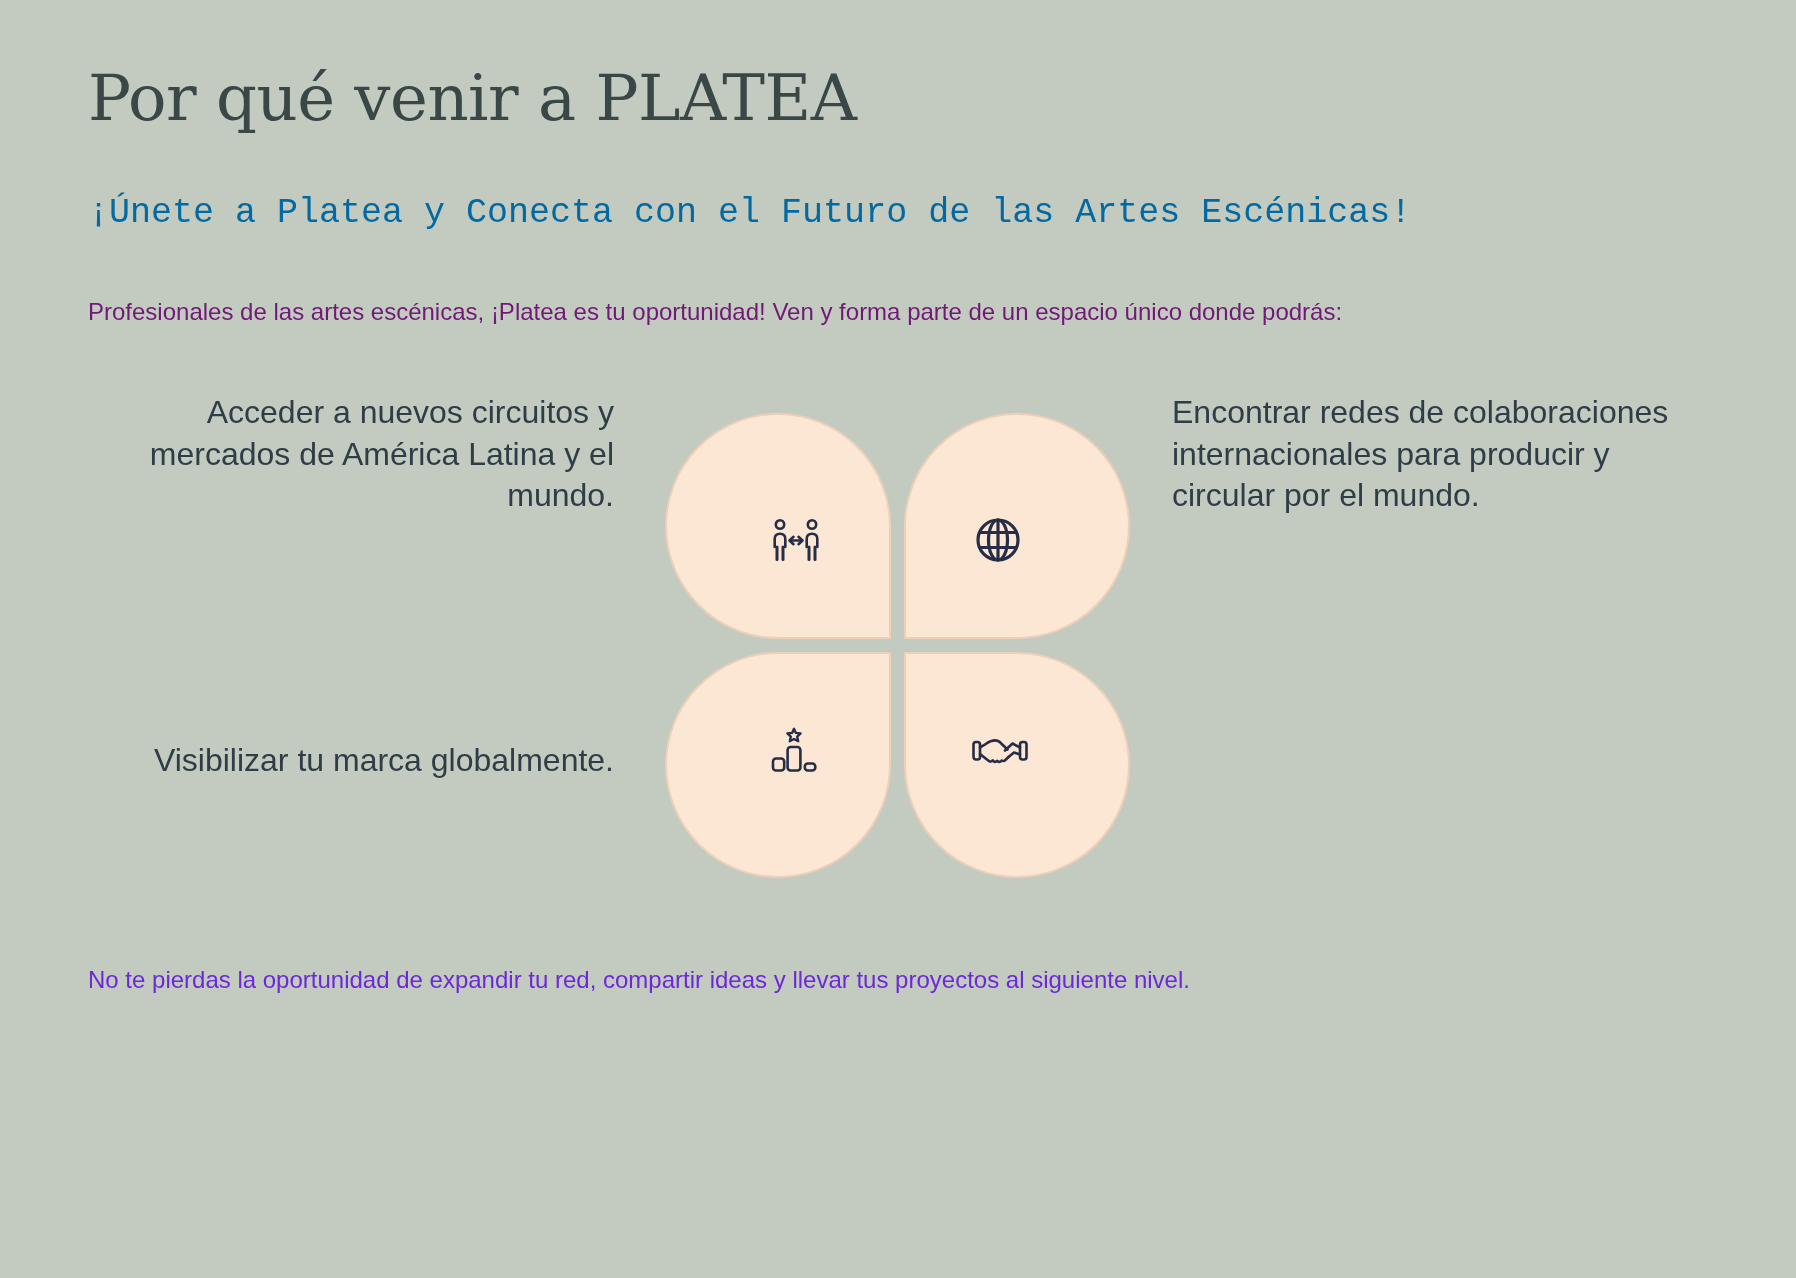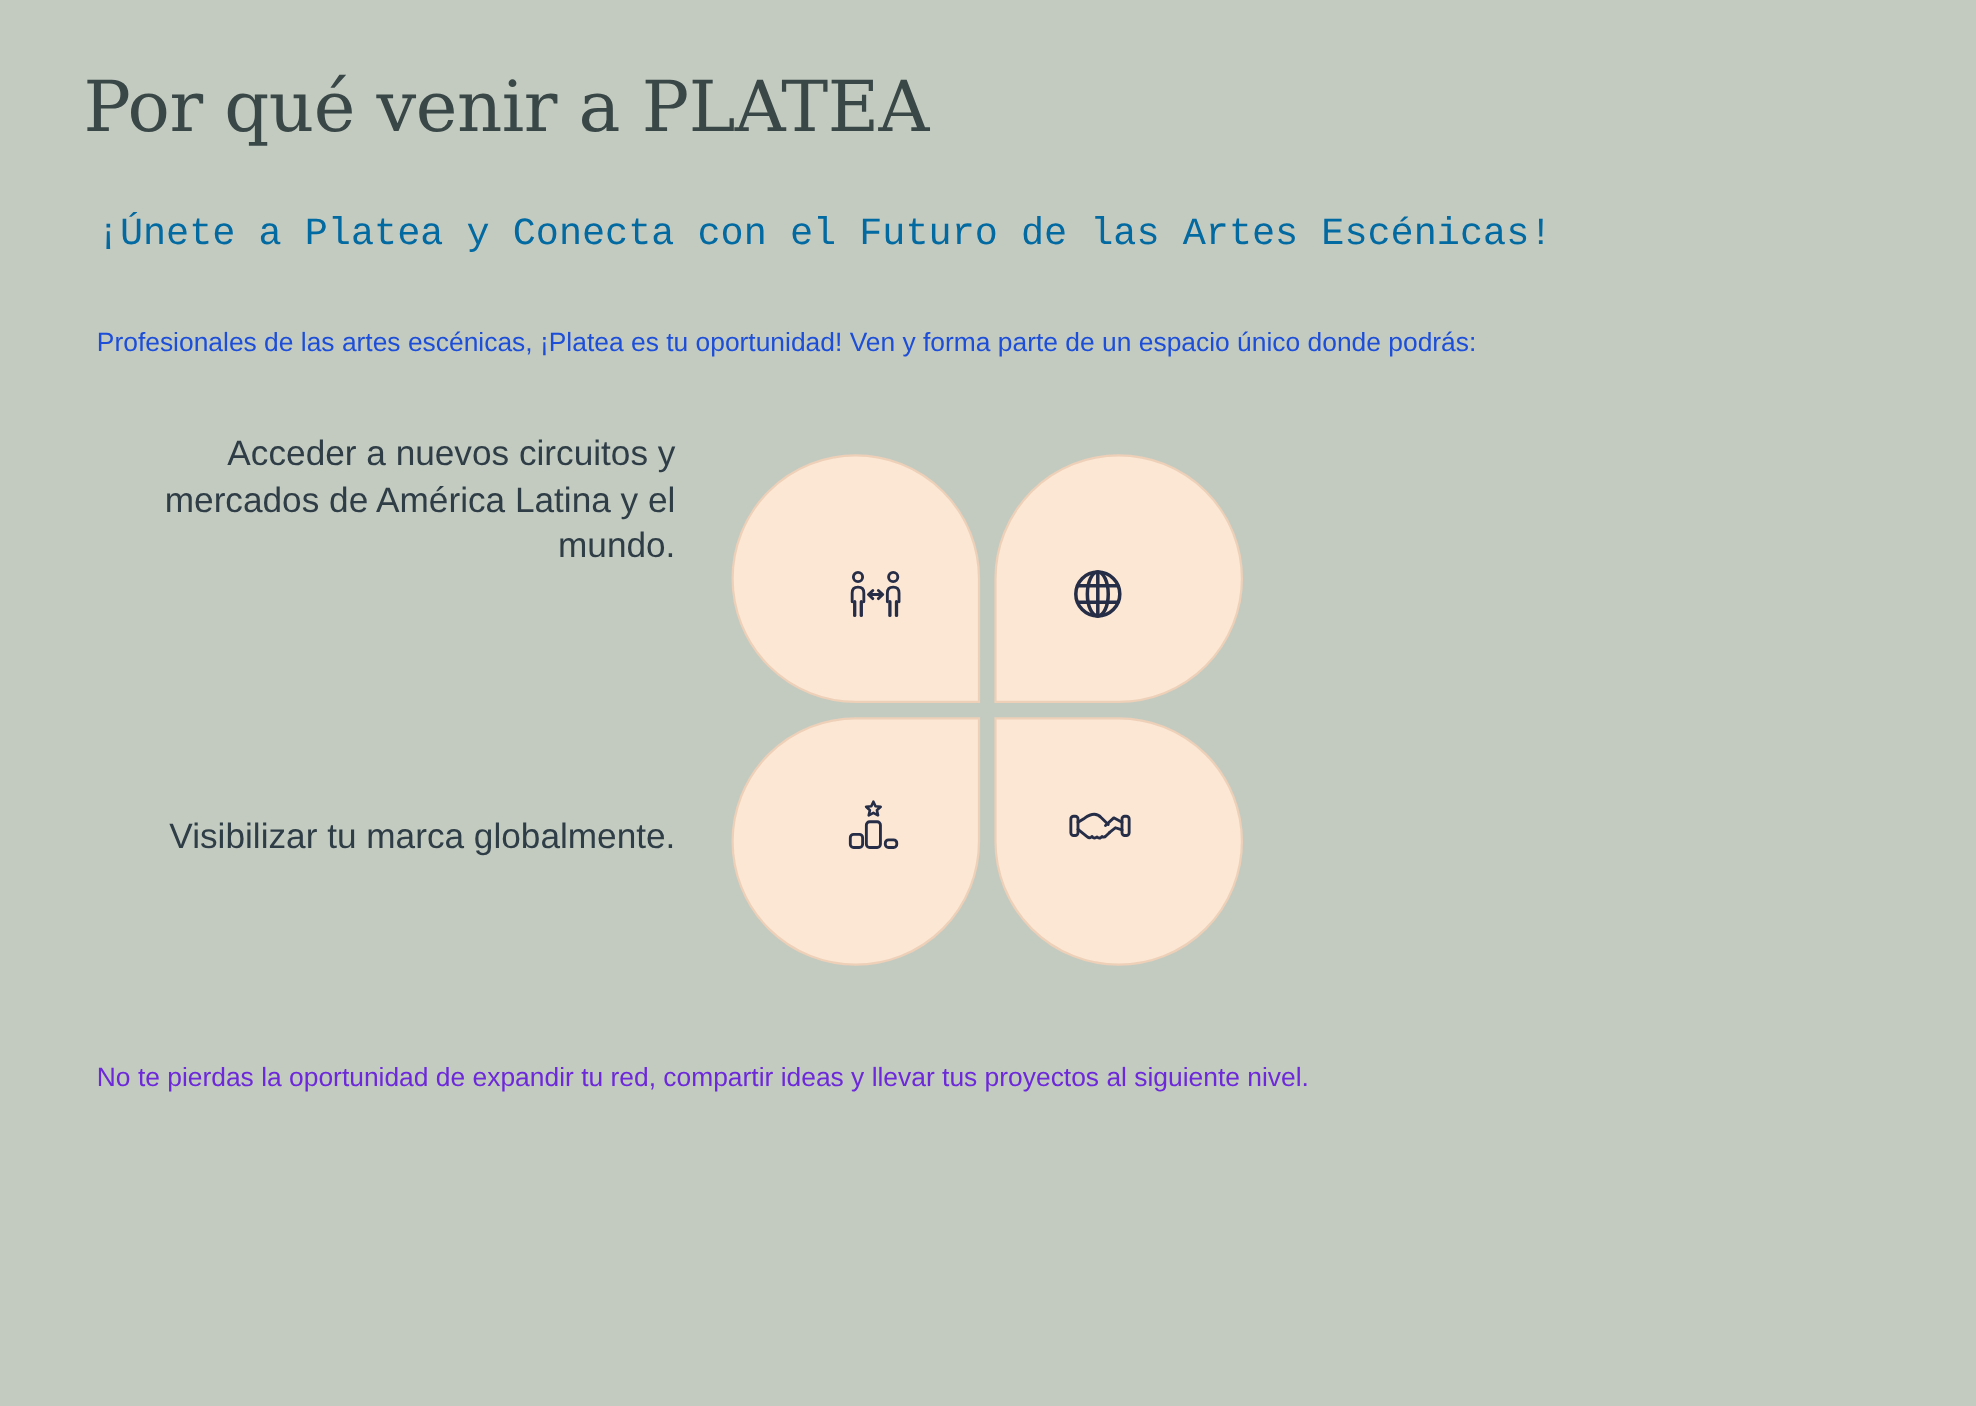--- a/index.html
+++ b/index.html
@@ -9,42 +9,42 @@
   }
   .slide{
     position:relative;
     width:1796px;
     height:1278px;
     background:#c3cbc1;
     overflow:hidden;
   }
   .title{
     position:absolute;
-    left:76px; top:62px;
+    left:88px; top:62px;
     font-family:"DejaVu Serif", serif;
     font-size:64px;
     line-height:1.15;
     color:#3a4747;
     letter-spacing:-0.5px;
   }
   .subtitle{
     position:absolute;
     left:88px; top:192px;
     font-family:Liberation Mono, monospace;
     font-size:35px;
     line-height:1.25;
     color:#0369a1;
   }
   .intro{
     position:absolute;
     left:88px; top:296px;
     width:1450px;
     font-size:24px;
     line-height:1.35;
-    color:#1d4ed8;
+    color:#701a75;
   }
   .benefit{
     position:absolute;
     font-family:Liberation Sans, sans-serif;
     font-size:32px;
     line-height:1.3;
     color:#2f3d46;
     white-space:pre-line;
   }
   .benefit.tl{ left:88px;  top:392px; width:526px; text-align:right; }
@@ -102,20 +102,23 @@
 
   <h1 class="title" style="margin:0;font-weight:normal;">Por qué venir a PLATEA</h1>
 
   <h2 class="subtitle" style="margin:0;font-weight:normal;">¡Únete a Platea y Conecta con el Futuro de las Artes Escénicas!</h2>
 
   <p class="intro" style="margin:0;">Profesionales de las artes escénicas, ¡Platea es tu oportunidad! Ven y forma parte de un espacio único donde podrás:</p>
 
   <div class="benefit tl">Acceder a nuevos circuitos y
 mercados de América Latina y el
 mundo.</div>
+  <div class="benefit tr">Encontrar redes de colaboraciones
+internacionales para producir y
+circular por el mundo.</div>
   <div class="benefit bl">Visibilizar tu marca globalmente.</div>
 
   <div class="clover">
 
     <div class="petal tl">
       <span class="icon">
         <svg width="52" height="46" viewBox="0 0 52 46">
           <circle cx="10" cy="6.5" r="4.2" stroke-width="2.6"></circle>
           <path d="M4.7 29 V21 Q4.7 15.8 10 15.8 Q15.3 15.8 15.3 21 V29" stroke-width="2.6"></path>
           <path d="M7 29 V41.5" stroke-width="3"></path>

